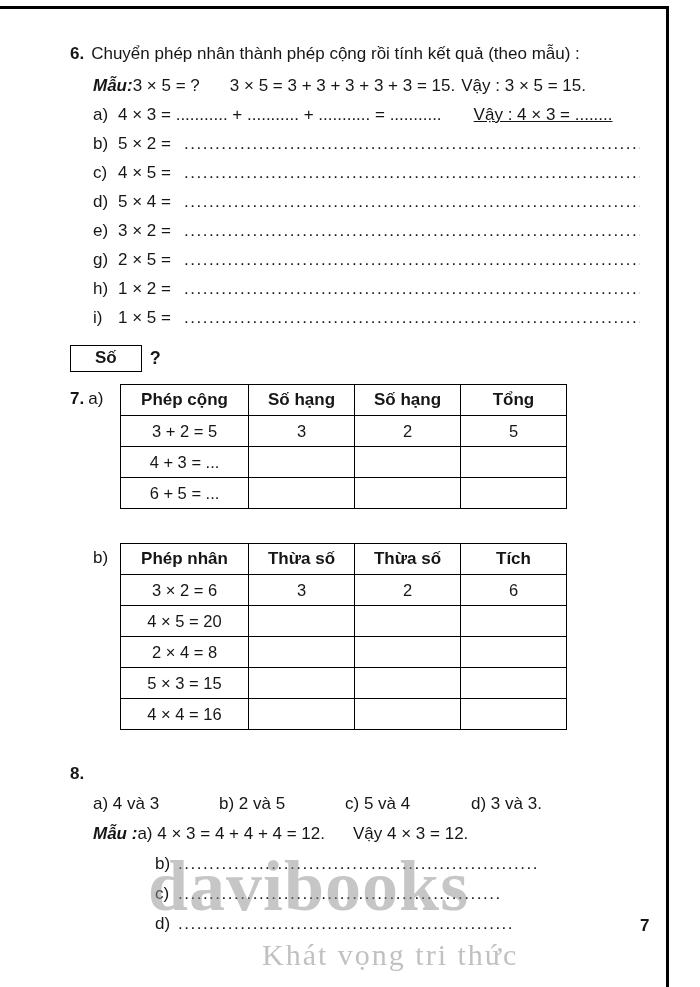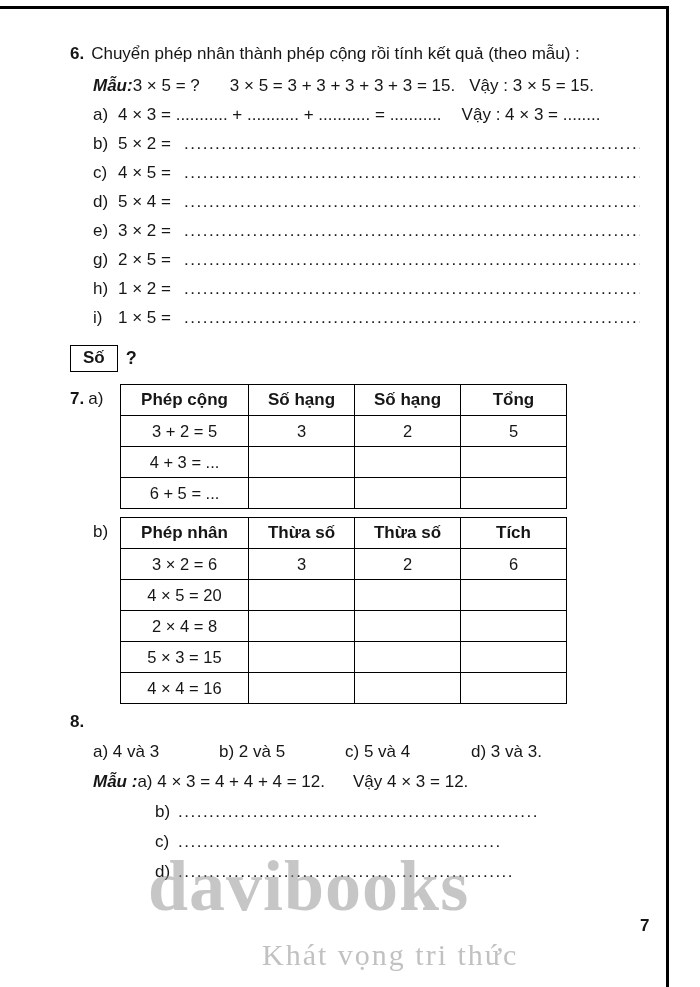--- a/index.html
+++ b/index.html
@@ -12,32 +12,32 @@
   .rule-right { position:absolute; top:6px; left:666px; width:2.5px; height:981px; background:#000; }
   .content { position:absolute; top:44px; left:70px; width:570px; }
 
   .line { display:flex; align-items:baseline; min-height:29px; white-space:nowrap; }
   .title-line { min-height:32px; }
   .indent { padding-left:23px; }
   .bnum { font-weight:bold; margin-right:7px; }
   .mau { font-weight:bold; font-style:italic; }
   .gap1 { }
   .gap2 { margin-left:30px; }
-  .gap3 { margin-left:14px;text-align:right; }
-  .vay  { margin-left:20px; }
+  .gap3 { margin-left:6px;text-align:right; }
+  .vay  { margin-left:32px;text-decoration:underline; }
   .ilbl { width:25px; flex-shrink:0; }
   .expr { width:66px; flex-shrink:0; }
   .dotfill { flex:1; overflow:hidden; white-space:nowrap; letter-spacing:1.5px; }
   .dots { letter-spacing:1.5px; }
 
   .so-line { margin:8px 0 12px; display:flex; align-items:center; }
-  .so-box { display:inline-block; border:1.8px solid #000; padding:2px 12px 3px; font-weight:bold; }
+  .so-box { display:inline-block; border:1.8px solid #000; padding:2px 24px 3px; font-weight:bold; }
   .so-q { font-weight:bold; margin-left:8px; font-size:18px; }
 
-  .tbl-row { display:flex; align-items:flex-start; margin-bottom:8px; }
+  .tbl-row { display:flex; align-items:flex-start; margin-bottom:34px; }
   .row-label { width:50px; flex-shrink:0; padding-top:5px; white-space:nowrap; }
   .row-label .bnum { margin-right:4px; }
   .second .row-label { padding-left:23px; box-sizing:border-box; }
   table { border-collapse:collapse; table-layout:fixed; }
   col.c-op { width:128px; }
   col.c-std { width:106px; }
   th, td { border:1.6px solid #000; height:30px; text-align:center; vertical-align:middle;
            font-size:16.5px; padding:0 4px; }
   th { font-weight:bold; font-size:17px; }
 

